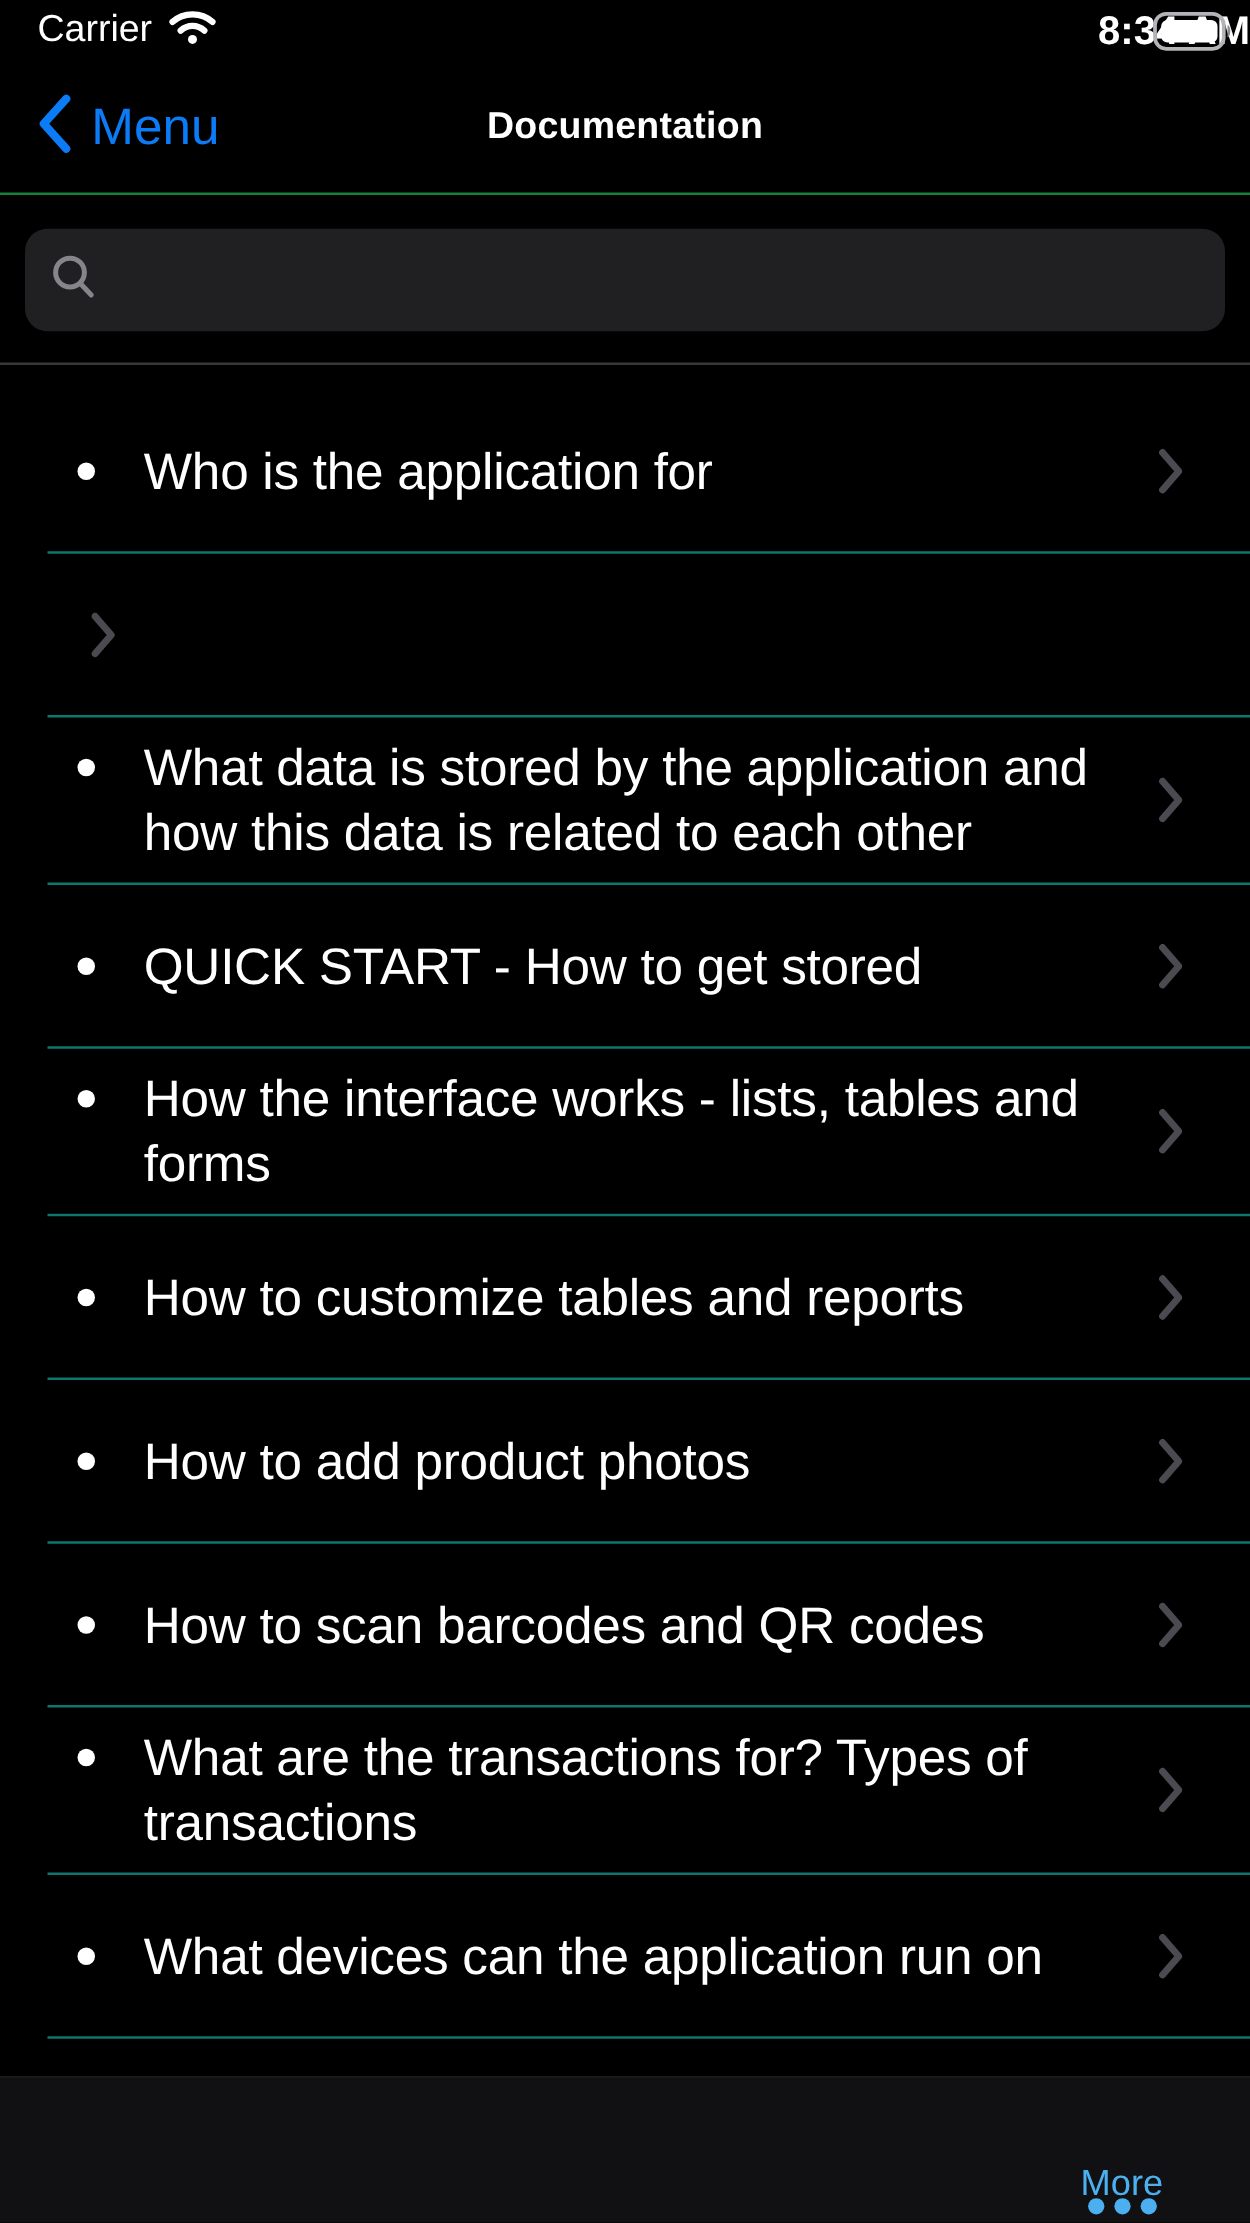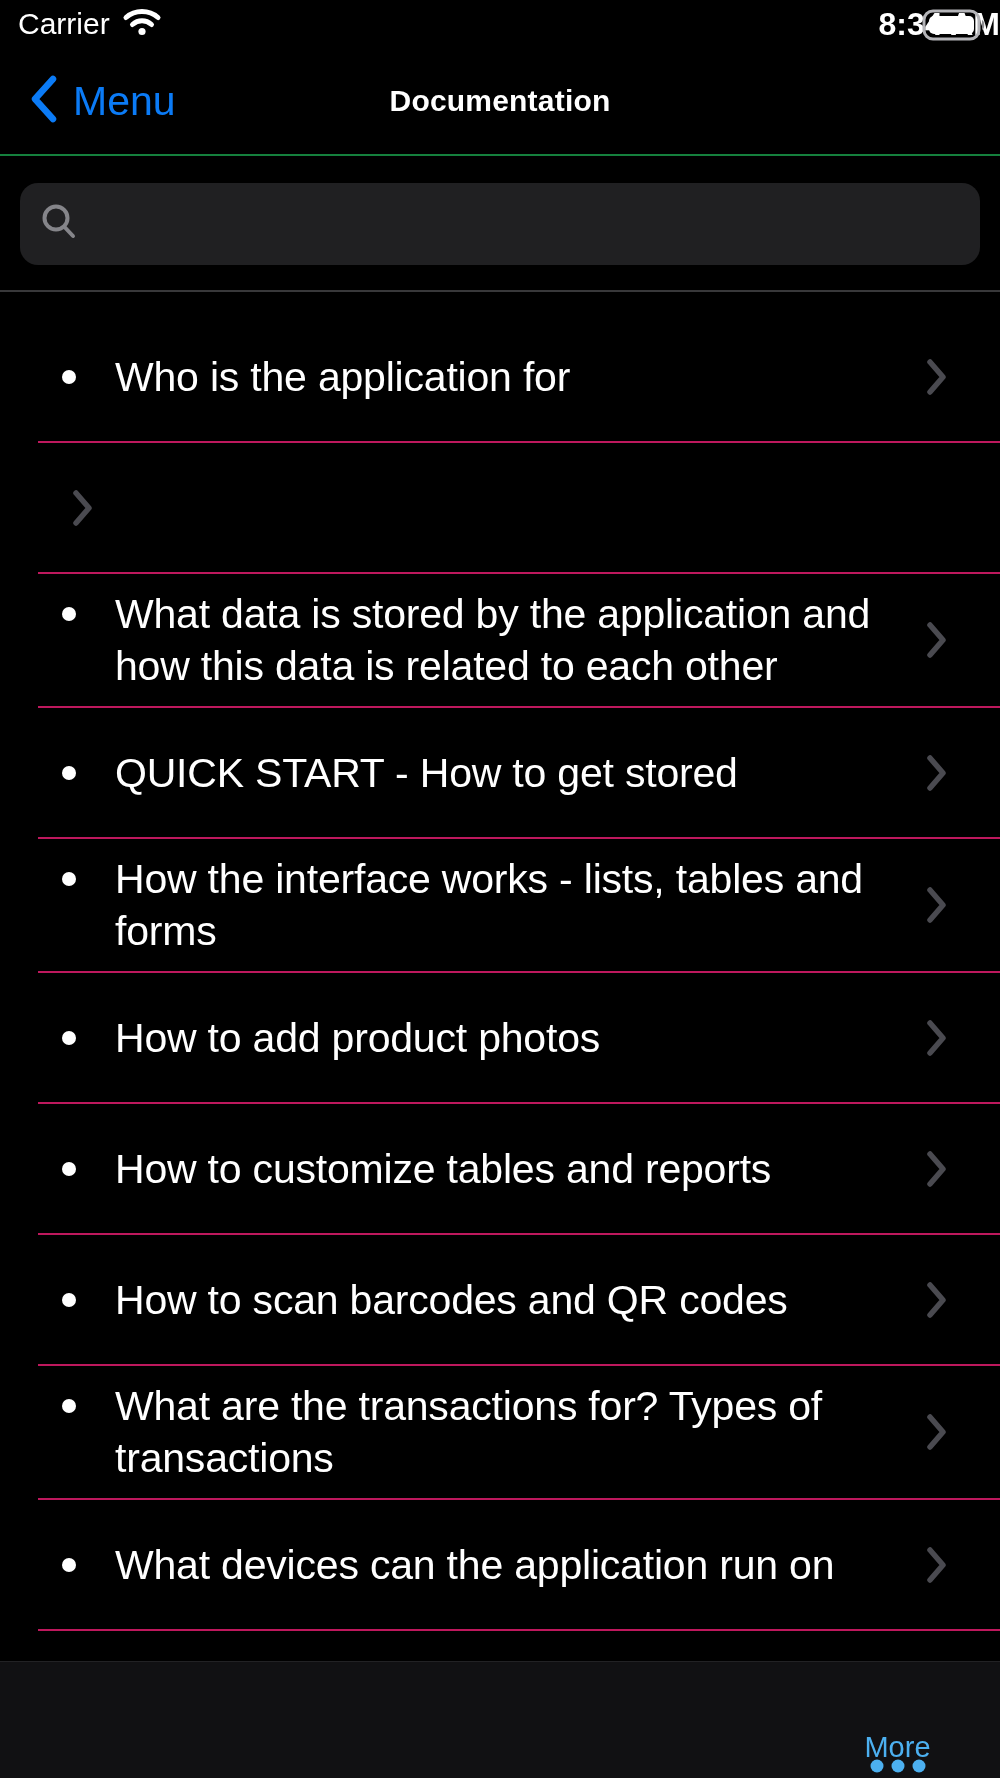--- a/index.html
+++ b/index.html
@@ -10,20 +10,21 @@
     color:#fff;
     font-family:"Liberation Sans", sans-serif;
     overflow:hidden;
   }
 
   
   .status-bar {
     height:48px;
     display:flex; align-items:center;
     position:relative;
+    padding-left:12px;
   }
   .carrier-group { display:flex; align-items:center; gap:12px; margin-left:18px; }
   .carrier-label { font-size:30px; color:#fff; }
   .status-time {
     position:absolute; left:0; right:0; text-align:right;
     font-size:32px; font-weight:600; color:#fff;
   }
   .battery-group { position:absolute; right:12px; top:8px; }
 
   
@@ -59,21 +60,21 @@
   .search-input {
     flex:1; border:none; outline:none; background:transparent;
     font-size:38px; color:#fff; margin-left:16px;
     font-family:"Liberation Sans", sans-serif;
   }
 
   
   .doc-list { padding-top:20px; }
   .row {
     margin-left:38px;
-    border-bottom:2px solid #be185d;
+    border-bottom:2px solid #0f766e;
     display:flex; align-items:center;
     min-height:101px;
     padding:14px 0;
     cursor:pointer;
   }
   .row:last-child { border-bottom:none; }
   .row-text {
     flex:1;
     margin-left:77px;
     max-width:797px;
@@ -204,30 +205,30 @@
     <div class="row">
       <div class="row-text">How the interface works - lists, tables and forms</div>
       <div class="chevron-box">
         <svg width="19" height="36" viewBox="0 0 19 36">
           <polyline points="3,3 16,18 3,33" fill="none" stroke="#4a4a50" stroke-width="5.5" stroke-linecap="round" stroke-linejoin="round"></polyline>
         </svg>
       </div>
     </div>
 
     <div class="row">
+      <div class="row-text">How to customize tables and reports</div>
+      <div class="chevron-box">
+        <svg width="19" height="36" viewBox="0 0 19 36">
+          <polyline points="3,3 16,18 3,33" fill="none" stroke="#4a4a50" stroke-width="5.5" stroke-linecap="round" stroke-linejoin="round"></polyline>
+        </svg>
+      </div>
+    </div>
+
+    <div class="row">
       <div class="row-text">How to add product photos</div>
-      <div class="chevron-box">
-        <svg width="19" height="36" viewBox="0 0 19 36">
-          <polyline points="3,3 16,18 3,33" fill="none" stroke="#4a4a50" stroke-width="5.5" stroke-linecap="round" stroke-linejoin="round"></polyline>
-        </svg>
-      </div>
-    </div>
-
-    <div class="row">
-      <div class="row-text">How to customize tables and reports</div>
       <div class="chevron-box">
         <svg width="19" height="36" viewBox="0 0 19 36">
           <polyline points="3,3 16,18 3,33" fill="none" stroke="#4a4a50" stroke-width="5.5" stroke-linecap="round" stroke-linejoin="round"></polyline>
         </svg>
       </div>
     </div>
 
     <div class="row">
       <div class="row-text">How to scan barcodes and QR codes</div>
       <div class="chevron-box">

